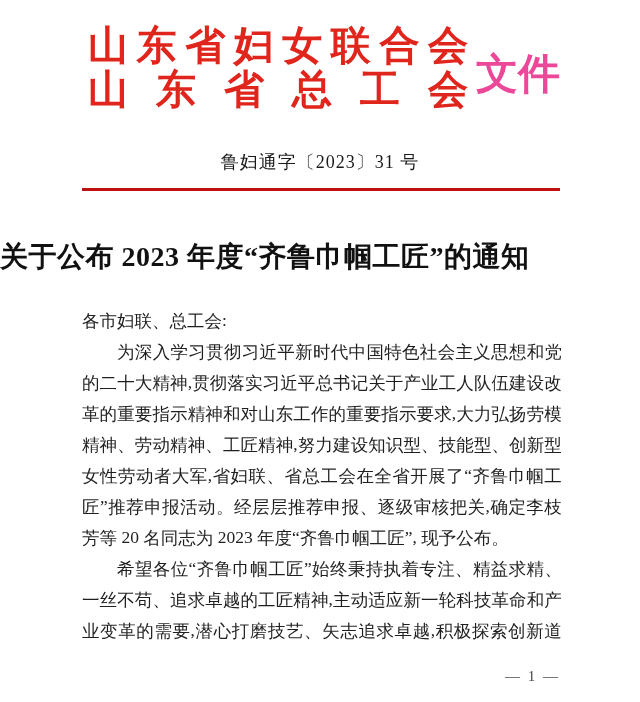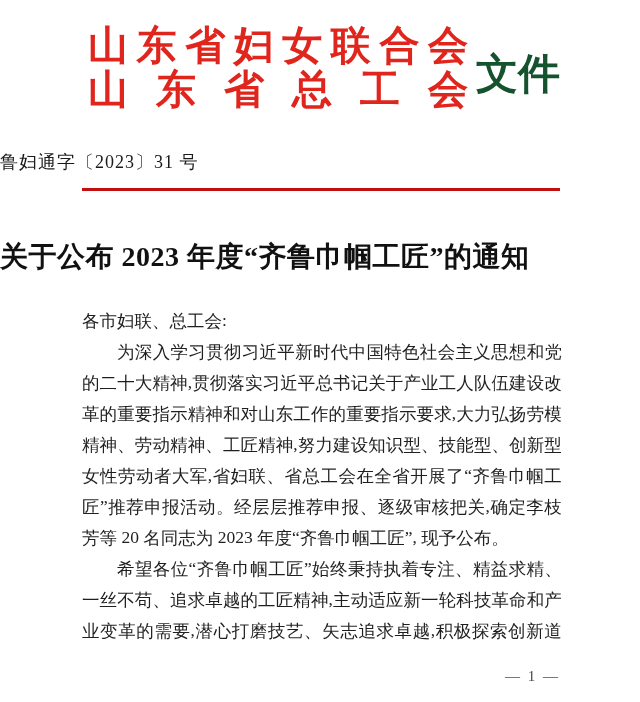--- a/index.html
+++ b/index.html
@@ -19,21 +19,21 @@
     height:44px; line-height:44px;
     font-size:40px; font-weight:bold; color:#e0251c;
   }
   .doc-type {
     font-size:42px; font-weight:bold; color:#e0251c;
     margin-left:8px; margin-top:12px; white-space:nowrap;
   }
   
   .doc-number {
     position:absolute; top:150px; left:0; width:100%;
-    text-align:left; font-size:18px; letter-spacing:1px; color:#1a1a1a;
+    text-align:center; font-size:18px; letter-spacing:1px; color:#1a1a1a;
   }
   
   .red-line {
     position:absolute; top:188px; left:82px; width:478px; height:2.5px;
     background:#c01010;
   }
   
   .doc-title {
     position:absolute; top:238px; left:0; width:100%;
     font-size:28px; font-weight:bold; color:#111111;
@@ -73,21 +73,21 @@
         </div>
       <div class="org-line" style="color: rgb(224, 37, 28);">
           <span>山</span>
           <span>东</span>
           <span>省</span>
           <span>总</span>
           <span>工</span>
           <span>会</span>
         </div>
     </div>
-    <div class="doc-type" style="color: #14532d;">文件</div>
+    <div class="doc-type" style="color: #ec4899;">文件</div>
   </div>
 
   <div class="doc-number">鲁妇通字〔2023〕31 号</div>
 
   <div class="red-line" style="background: rgb(192, 16, 16);"></div>
 
   <div class="doc-title">关于公布 2023 年度“齐鲁巾帼工匠”的通知</div>
 
   <div class="body-block">
     <div class="line">

